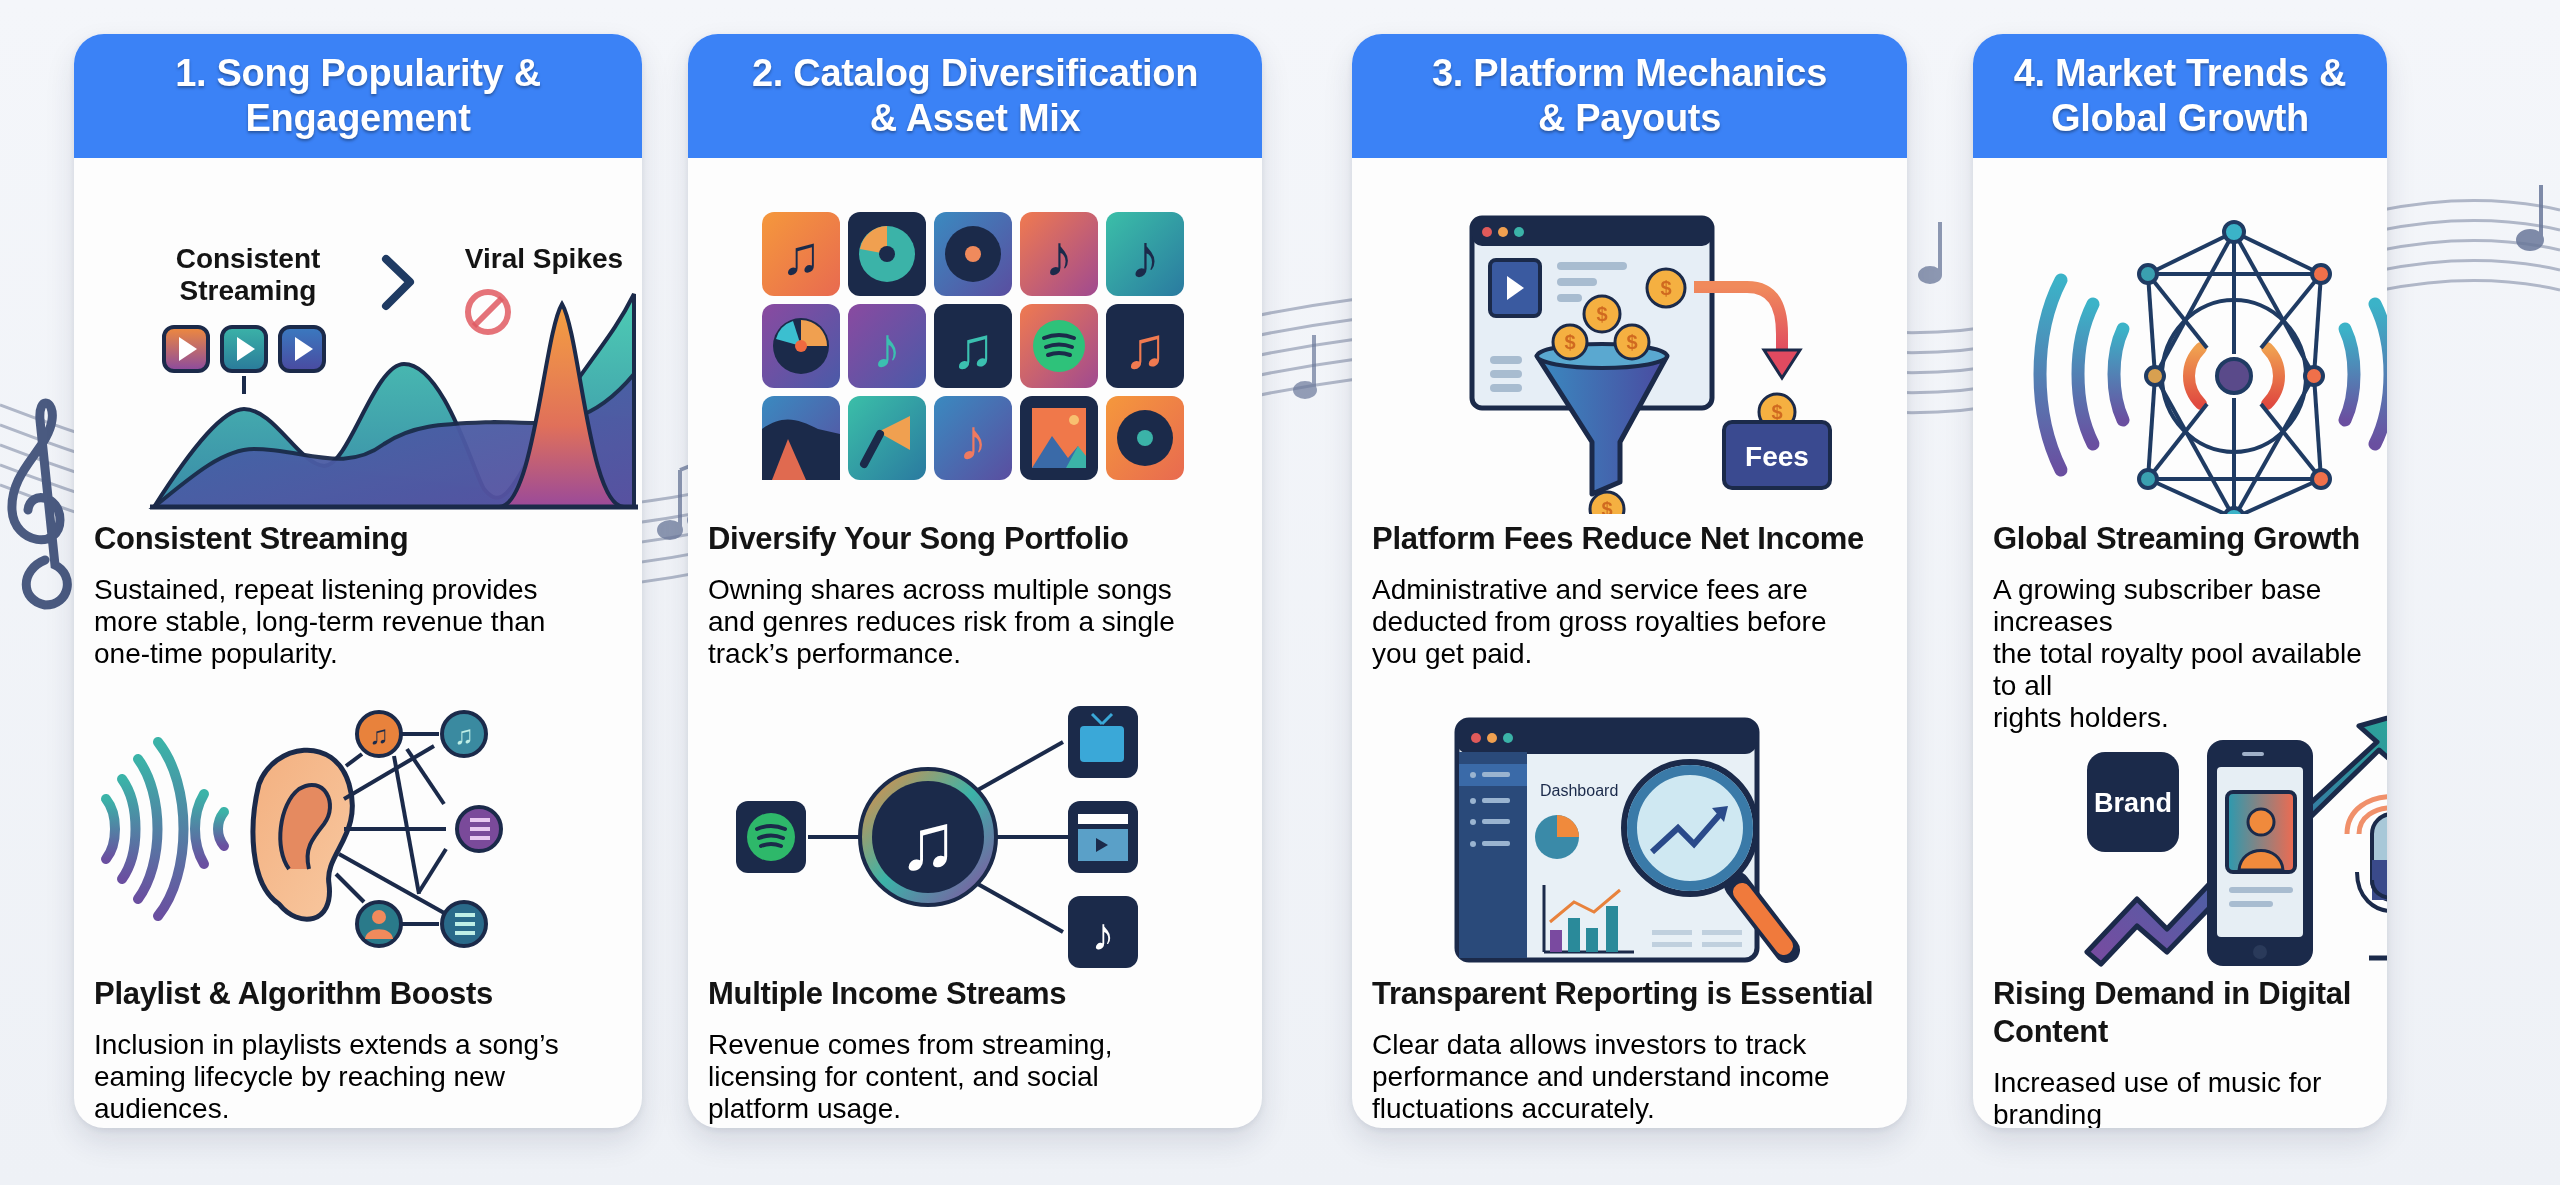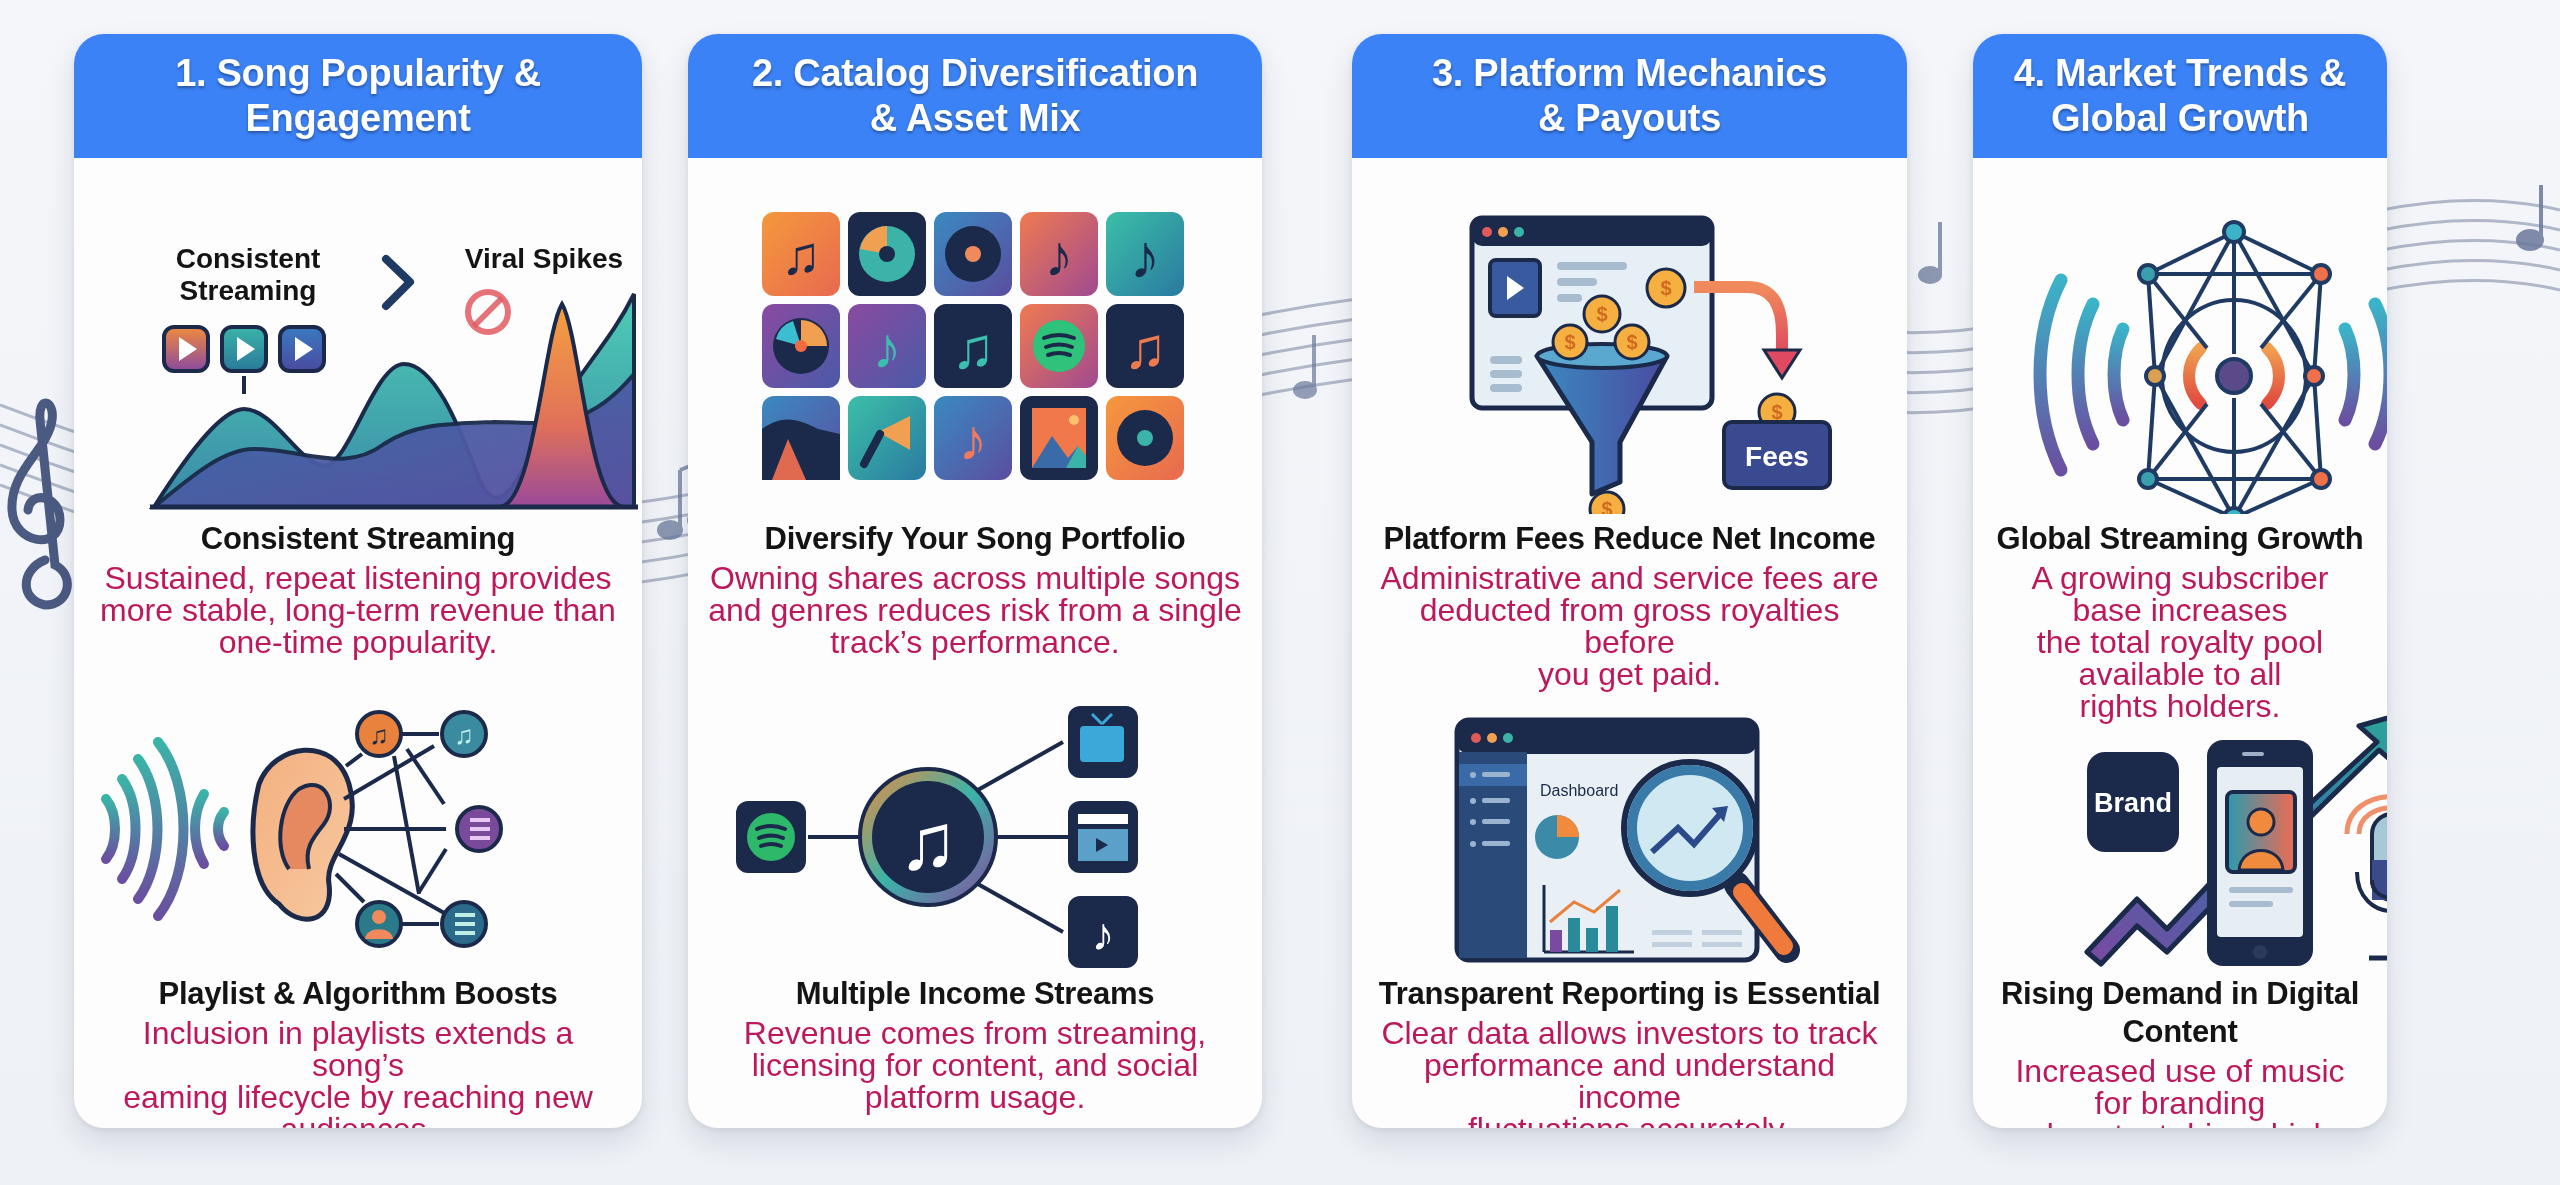--- a/index.html
+++ b/index.html
@@ -23,27 +23,27 @@
   }
   .card-header h2 {
     font-family: "Liberation Sans", sans-serif;
     font-weight: 700; font-size: 38px; line-height: 45px; letter-spacing: -0.3px;
     text-shadow: 0 2px 3px rgba(0,0,0,0.35);
     white-space: pre-line;
   }
   .illus { position: absolute; left: 0; width: 100%; }
   .illus svg { display: block; margin: 0 auto; }
   .sec {
-    position: absolute; left: 0; width: 100%; text-align: center; padding: 0 20px;
+    position: absolute; left: 0; width: 100%; padding: 0 20px;
   }
   .sec h3 {
     font-weight: 700; font-size: 31px; line-height: 38px; color: #141414; letter-spacing: -0.3px;
   }
   .sec p {
-    font-size: 32px; line-height: 32px; color: #be185d; margin-top: 4px; white-space: pre-line;
+    font-size: 28px; line-height: 32px; color: #000000; margin-top: 16px; white-space: pre-line;
   }
   .mini-label { font-family: "Liberation Sans", sans-serif; font-weight: 700; }
 </style>
 </head>
 <body>
 
 <svg class="staff-bg" viewBox="0 0 2560 1185" width="2560" height="1185">
   <g fill="none" stroke="#9aa3b8" stroke-width="3" opacity="0.75">
     <path d="M0 405 C 300 520, 600 560, 900 430 S 1500 250, 1800 320 S 2300 150, 2560 210"></path>
     <path d="M0 425 C 300 540, 600 580, 900 450 S 1500 270, 1800 340 S 2300 170, 2560 230"></path>

